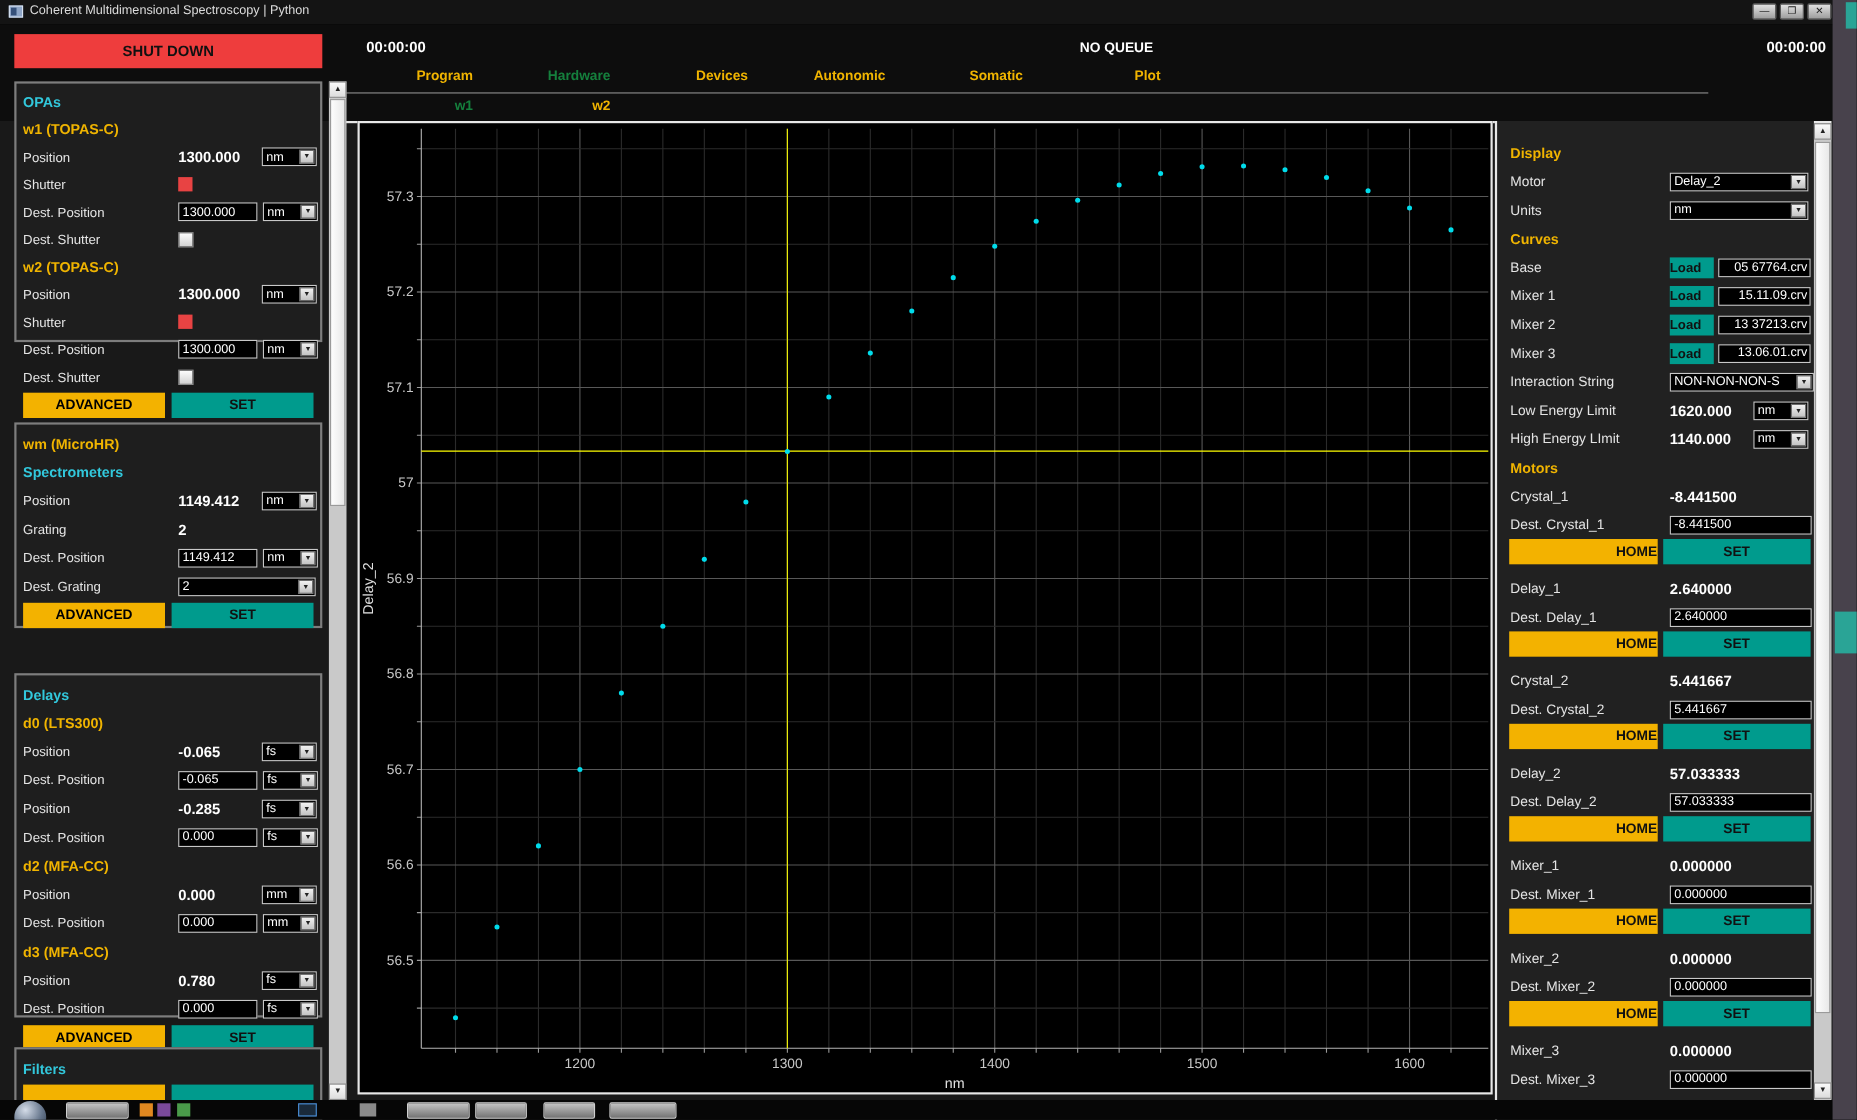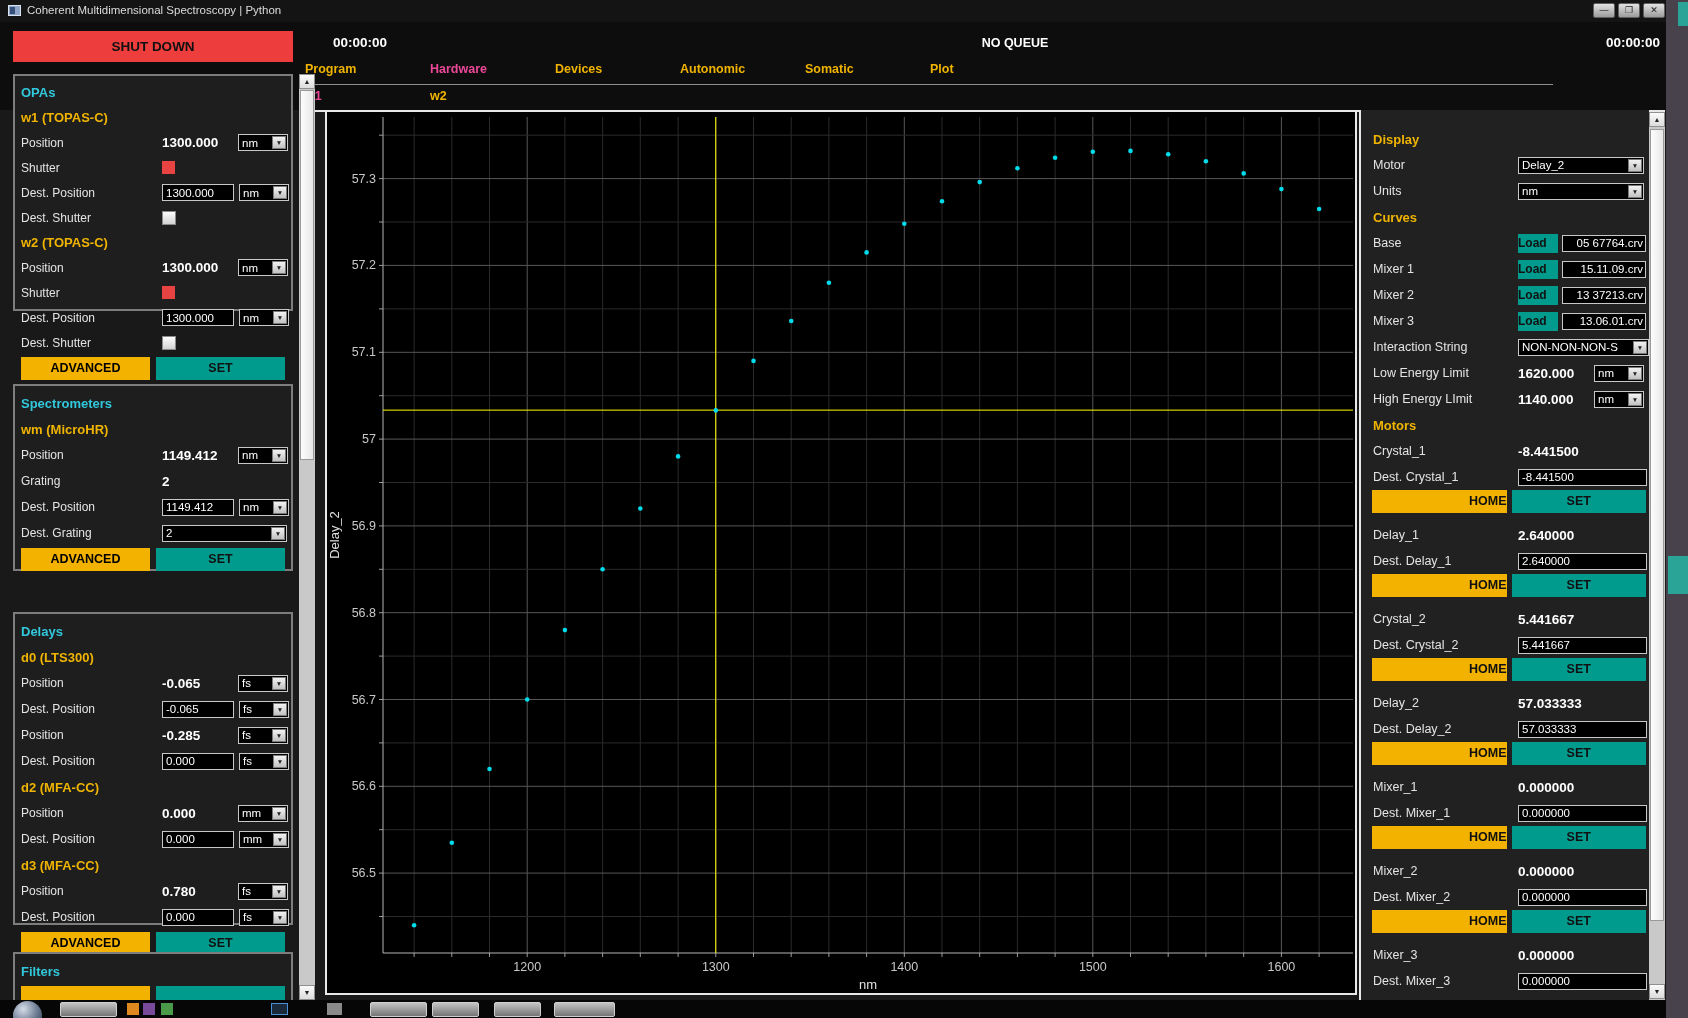--- a/index.html
+++ b/index.html
@@ -12,23 +12,23 @@
   .appicon:after{content:"";position:absolute;left:1px;top:1px;width:5px;height:7px;background:#35507a}
   .winbtn{position:absolute;top:3px;height:15px;width:22px;background:linear-gradient(#e2e2e2,#9c9c9c);
           border:1px solid #5f5f5f;border-radius:2px;font-size:9px;line-height:13px;text-align:center;color:#222;box-sizing:border-box}
   
   .topstrip{position:absolute;left:0;top:22px;width:1666px;height:88px;background:#0d0d0d}
   .shutdown{position:absolute;left:13px;top:31px;width:280px;height:31px;background:#ee3d3d;color:#111;
             font-weight:bold;font-size:13.5px;text-align:center;line-height:31px}
   .timer{position:absolute;top:35px;font-weight:bold;font-size:13.5px;color:#fff}
   .queue{position:absolute;top:36px;left:940px;width:150px;text-align:center;font-weight:bold;font-size:12.5px;color:#fff}
   .tabrow{position:absolute;left:305px;top:62px;display:flex}
-  .tab{width:125px;text-align:left;font-weight:bold;font-size:12.5px;cursor:default}
+  .tab{width:125px;text-align:right;font-weight:bold;font-size:12.5px;cursor:default}
   .subtabrow{position:absolute;left:305px;top:89px;display:flex}
-  .c-yel{color:#f0b400}.c-cyn{color:#ec4899}
+  .c-yel{color:#f0b400}.c-cyn{color:#15803d}
   .tabline{position:absolute;left:305px;top:84px;width:1248px;height:1px;background:#8f8f8f}
   .whiteline{position:absolute;left:305px;top:110px;width:1360px;height:2px;background:#e8e8e8}
   
   .panel{position:absolute;left:13px;width:280px;border:2px solid #7d7d7d;background:#1e1e1e;box-sizing:border-box;padding-top:4px;z-index:1}
   .lrow{display:flex;align-items:center;height:25px;padding:0 4px 0 6px}
   .lrow26{display:flex;align-items:center;height:26px;padding:0 4px 0 6px}
   .lbl{width:141px;color:#e4e4e4;font-size:12px;flex:none}
   .hdr-c{color:#32c8dc;font-weight:bold;font-size:13px}
   .hdr-y{color:#f0b400;font-weight:bold;font-size:13px}
   .bval{width:76px;font-weight:bold;color:#fff;font-size:13.5px;flex:none}
@@ -167,24 +167,24 @@
     <span class="chk"></span>
   </div>
   <div class="btnrow">
     <div class="btn-adv">ADVANCED</div>
     <div class="btn-set">SET</div>
   </div>
 </div>
 
 <div class="panel" style="top:384px;height:187px">
   <div class="lrow26">
+      <span class="hdr-y">wm (MicroHR)</span>
+    </div>
+  <div class="lrow26">
       <span class="hdr-c">Spectrometers</span>
-    </div>
-  <div class="lrow26">
-      <span class="hdr-y">wm (MicroHR)</span>
     </div>
   <div class="lrow26">
     <span class="lbl">Position</span>
     <span class="bval">1149.412</span>
     <span class="dd w50">
       <span class="ddt">nm</span>
       <span class="ddb">▼</span>
     </span>
   </div>
   <div class="lrow26">

